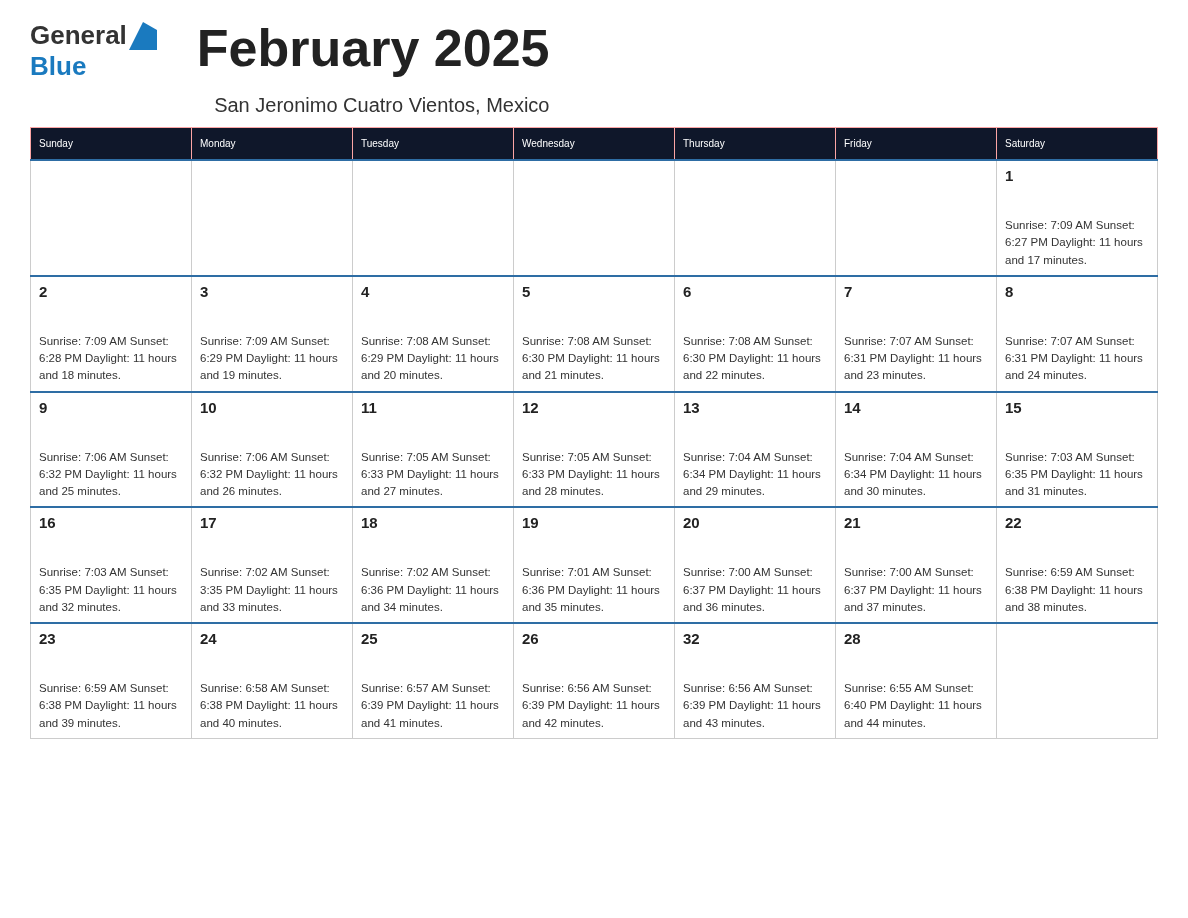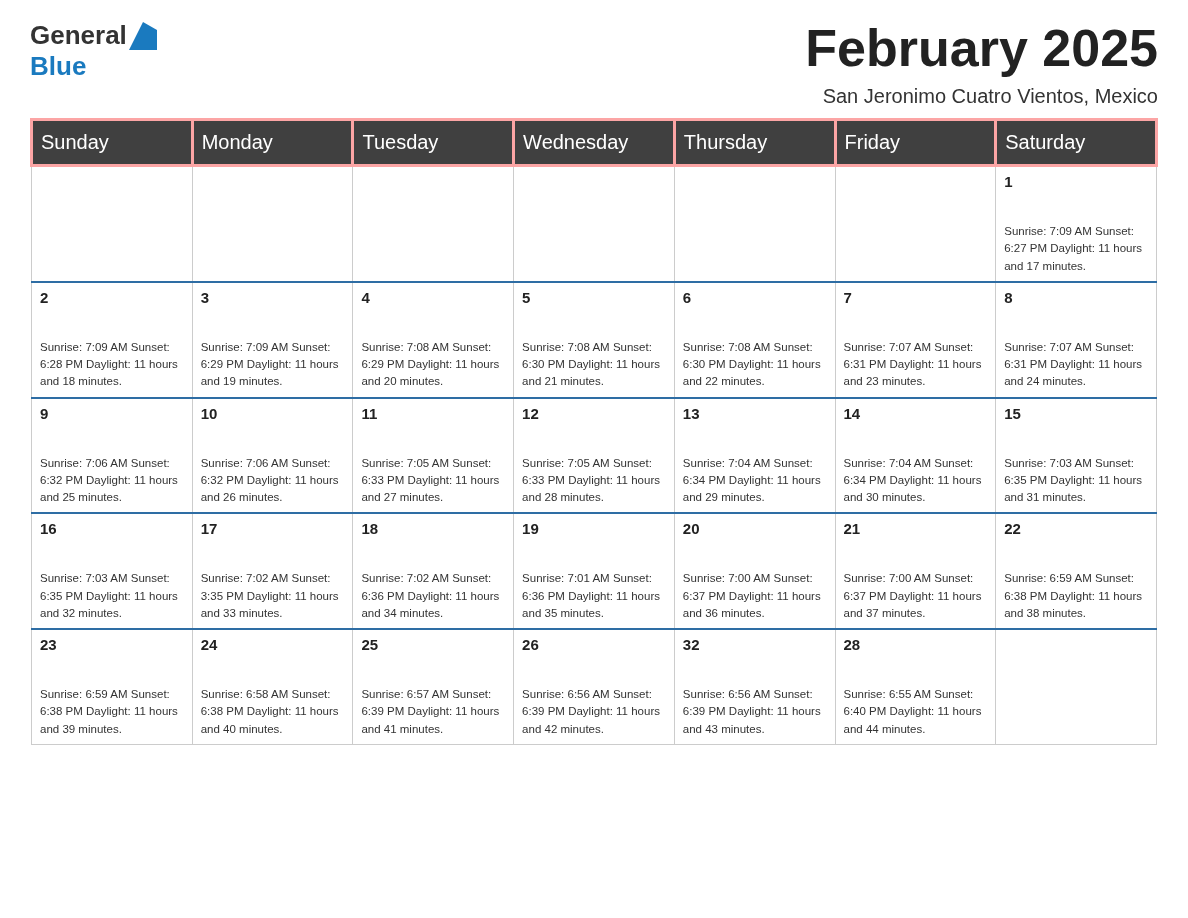--- a/index.html
+++ b/index.html
@@ -5,21 +5,20 @@
     * { margin: 0; padding: 0; box-sizing: border-box; }
     body {
       font-family: Arial, sans-serif;
       background: #fff;
       width: 1188px;
       min-height: 918px;
       padding: 20px 30px;
     }
     .header {
       display: flex;
-      justify-content: space-between;
       align-items: flex-start;
       margin-bottom: 10px;
     }
     .logo-text-general {
       font-size: 26px;
       font-weight: bold;
       color: #333;
     }
     .logo-text-blue {
       font-size: 26px;
@@ -46,35 +45,35 @@
     .month-title {
       font-size: 52px;
       font-weight: bold;
       color: #222;
       line-height: 1.1;
       margin-left: 40px;
     }
     .location-title {
       font-size: 20px;
       color: #333;
-      margin-top: 8px;
+      margin-top: 17px;
     }
     .calendar {
       width: 100%;
       border-collapse: collapse;
       margin-top: 10px;
     }
     .calendar th {
-      background-color: #404040;
+      background-color: #0f172a;
       color: #fff;
       padding: 10px 8px;
-      font-size: 20px;
+      font-size: 10px;
       font-weight: normal;
       text-align: left;
-      border: 3px solid #fca5a5;
+      border: 1px solid #fca5a5;
     }
     .calendar td {
       vertical-align: top;
       border: 1px solid #ccc;
       padding: 6px 8px;
       width: 14.28%;
       min-height: 120px;
       background: #fff;
     }
     .calendar tr:first-child td {

